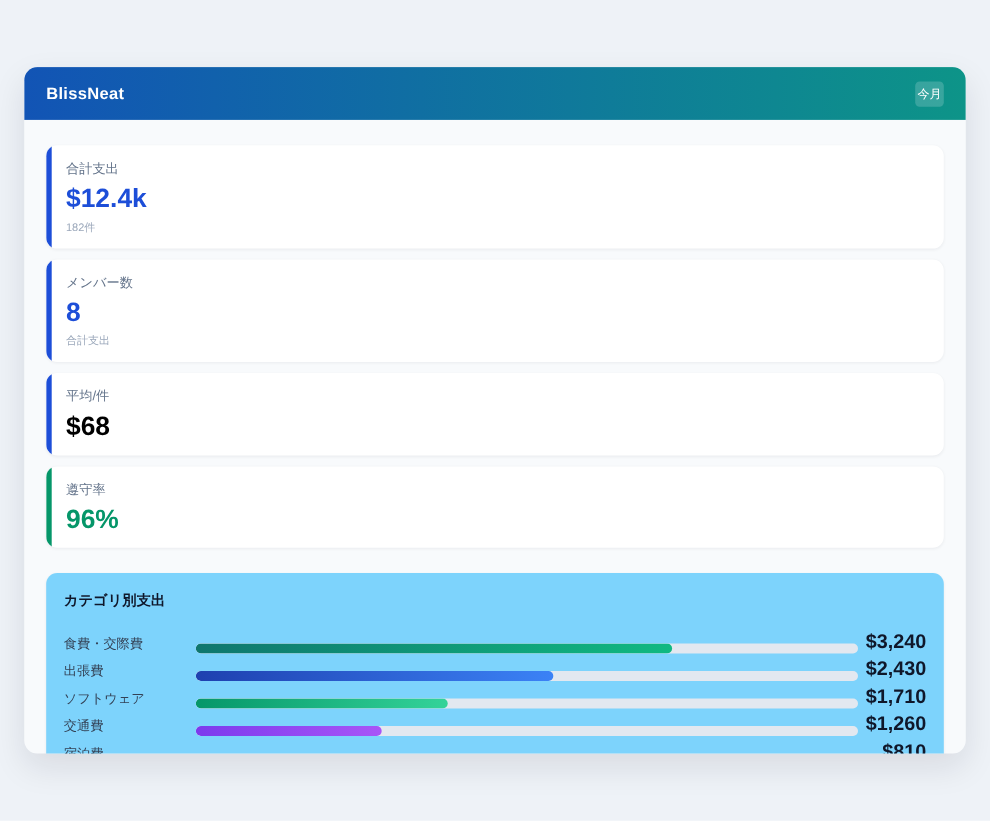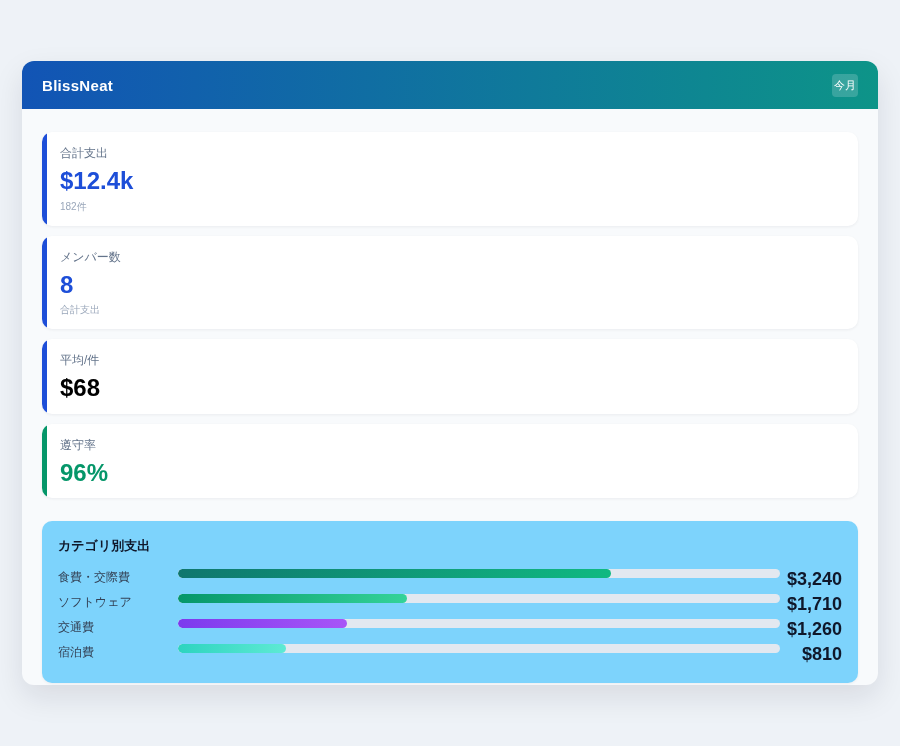--- a/index.html
+++ b/index.html
@@ -83,21 +83,21 @@
     margin-top: 23px;
   }
   .category-title {
     font-size: 13px;
     font-weight: bold;
     color: #0f172a;
     margin-bottom: 14px;
   }
   .cat-row {
     display: flex;
-    align-items: flex-start;
+    align-items: flex-end;
     height: 25px;
   }
   .cat-label {
     width: 120px;
     font-size: 12px;
     color: #334155;
     flex-shrink: 0;
   }
   .bar-track {
     flex: 1;
@@ -163,20 +163,27 @@
       <div class="category-title">カテゴリ別支出</div>
       <div>
   <div class="cat-row">
     <div class="cat-label">食費・交際費</div>
     <div class="bar-track">
       <div class="bar-fill" style="width: 72%; background: linear-gradient(90deg, rgb(15, 118, 110), rgb(16, 185, 129));"></div>
     </div>
     <div class="cat-value">$3,240</div>
   </div>
 
+  <div class="cat-row">
+    <div class="cat-label">出張費</div>
+    <div class="bar-track">
+      <div class="bar-fill" style="width: 54%; background: linear-gradient(90deg, rgb(30, 64, 175), rgb(59, 130, 246));"></div>
+    </div>
+    <div class="cat-value">$2,430</div>
+  </div>
 
   <div class="cat-row">
     <div class="cat-label">ソフトウェア</div>
     <div class="bar-track">
       <div class="bar-fill" style="width: 38%; background: linear-gradient(90deg, rgb(5, 150, 105), rgb(52, 211, 153));"></div>
     </div>
     <div class="cat-value">$1,710</div>
   </div>
 
   <div class="cat-row">

